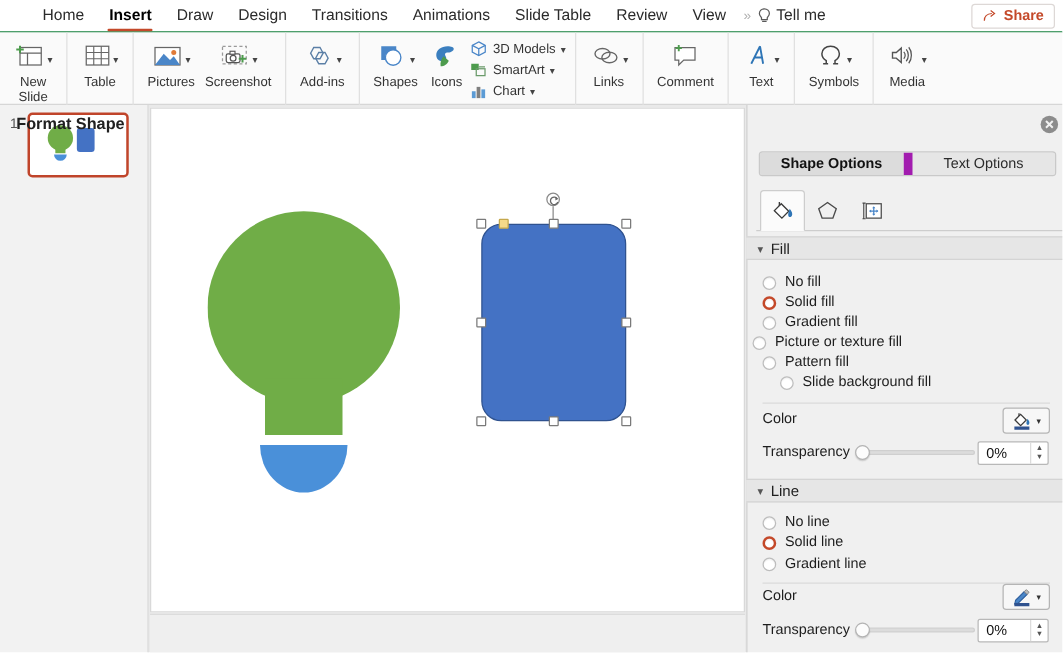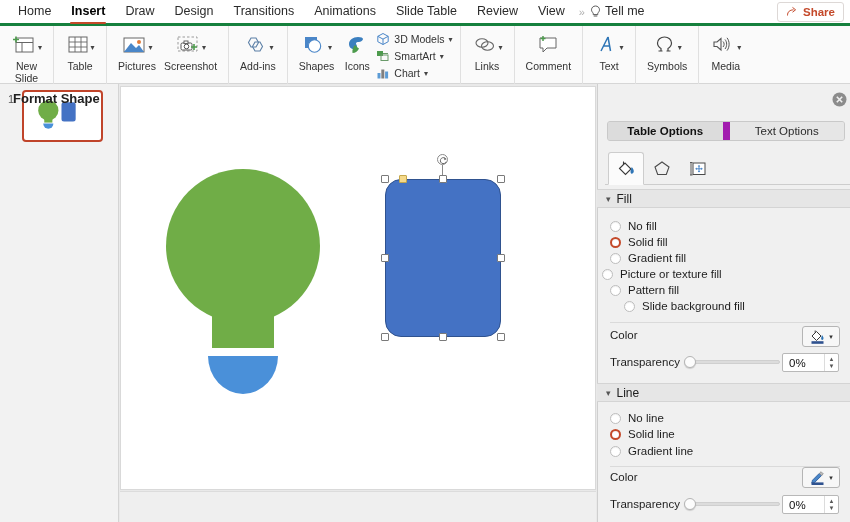--- a/index.html
+++ b/index.html
@@ -10,22 +10,22 @@
     overflow: hidden;
     -webkit-font-smoothing: antialiased;
   }
   #app { position: relative; width: 850px; height: 522px; }
 
   
   .menubar {
     position: absolute; top: 0; left: 0; width: 850px; height: 26px;
     background: #ffffff;
     display: flex; align-items: center;
-    padding-left: 8px;
-    border-bottom: 3px solid #15803d;
+    padding-left: 24px;
+    border-bottom: 1px solid #15803d;
   }
   .menu-item {
     font-size: 12.5px; color: #2b2b2b;
     padding: 4px 10px 5px 10px;
     position: relative;
     white-space: nowrap;
   }
   .menu-item.active { font-weight: bold; color: #000; }
   .menu-item.active::after {
     content: ""; position: absolute; left: 9px; right: 9px; bottom: -1px;
@@ -475,21 +475,21 @@
 
   <div class="fmtpanel"></div>
 
   <div class="fmt-title">Format Shape</div>
   <svg class="fmt-close" viewBox="0 0 15 15">
     <circle cx="7.5" cy="7.5" r="7" fill="#8c8c8c"></circle>
     <path d="M4.8 4.8 L10.2 10.2 M10.2 4.8 L4.8 10.2" stroke="#f0f0f0" stroke-width="1.6"></path>
   </svg>
 
   <div class="tabrow">
-    <div class="tab active">Table Options</div>
+    <div class="tab active">Shape Options</div>
     <div class="tab">Text Options</div>
   </div>
 
   <div class="iconrow">
     <div class="iconbtn active">
       <svg width="20" height="19" viewBox="0 0 20 19">
         <path d="M3.5 9.5 L9 4 L15 10 L9.5 15.5 Z" fill="#fff" stroke="#3a3a3a" stroke-width="1.1"></path>
         <path d="M7.5 5.8 L7.5 2.5" stroke="#3a3a3a" stroke-width="1.1"></path>
         <path d="M15.8 8 C17.5 10.3 18.3 12 17.5 13.6 C16.8 15 15 15 14.6 13.4 C14.3 12.2 15 10.2 15.8 8 Z" fill="#2e75b6"></path>
       </svg>

